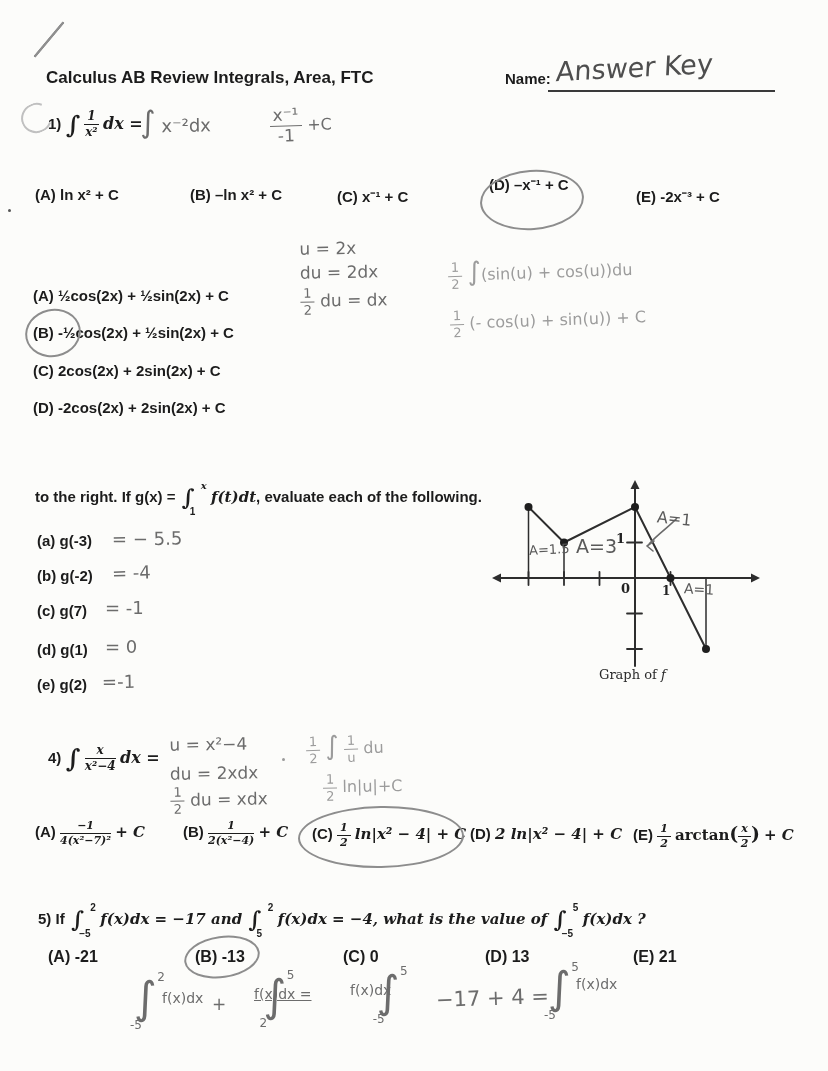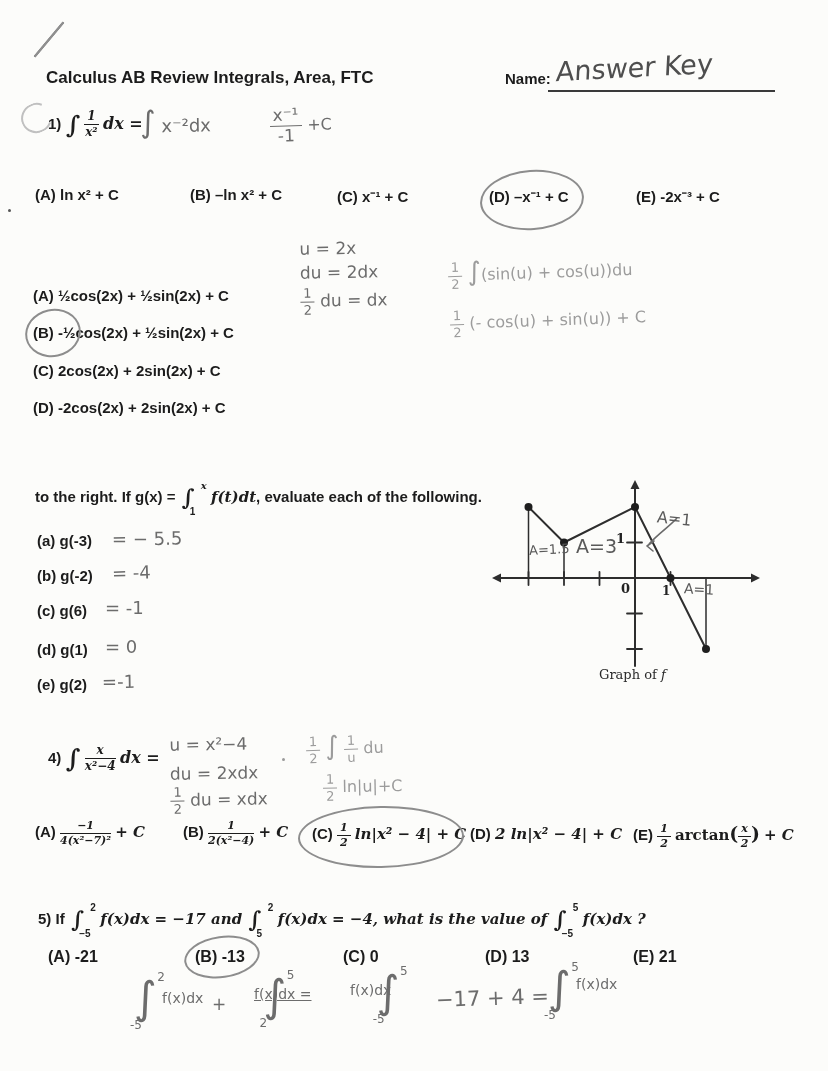--- a/index.html
+++ b/index.html
@@ -72,21 +72,21 @@
     <span>ln x² + C</span>
   </div>
   <div class="abs choice" style="left:190px;top:186px;">
     <span>(B)</span>
     <span>–ln x² + C</span>
   </div>
   <div class="abs choice" style="left:337px;top:186px;">
     <span>(C)</span>
     <span>x⁻¹ + C</span>
   </div>
-  <div class="abs choice" style="left:489px;top:186px;">
+  <div class="abs choice" style="left:489px;top:174px;">
     <span>(D)</span>
     <span>–x⁻¹ + C</span>
   </div>
   <div class="abs choice" style="left:636px;top:186px;">
     <span>(E)</span>
     <span>-2x⁻³ + C</span>
   </div>
   <div class="circle" style="left:480px;top:170px;width:100px;height:56px;transform:rotate(-4deg);"></div>
 
 
@@ -142,21 +142,21 @@
       <span class="isup math">x</span>
       <span class="isub">1</span>
     </span>
     <span class="math" style="font-size:15px;">f(t)dt</span><span class="b t15">, evaluate each of the following.</span>
   </div>
 
   <div class="abs b t15" style="left:37px;top:532px;">(a) g(-3)</div>
   <div class="abs hw" style="left:112px;top:528px;font-size:18px;transform:rotate(-1deg);">= − 5.5</div>
   <div class="abs b t15" style="left:37px;top:567px;">(b) g(-2)</div>
   <div class="abs hw" style="left:112px;top:562px;font-size:18px;transform:rotate(-2deg);">= -4</div>
-  <div class="abs b t15" style="left:37px;top:602px;">(c) g(6)</div>
+  <div class="abs b t15" style="left:37px;top:602px;">(c) g(7)</div>
   <div class="abs hw" style="left:105px;top:597px;font-size:18px;">= -1</div>
   <div class="abs b t15" style="left:37px;top:641px;">(d) g(1)</div>
   <div class="abs hw" style="left:105px;top:636px;font-size:18px;">= 0</div>
   <div class="abs b t15" style="left:37px;top:676px;">(e) g(2)</div>
   <div class="abs hw" style="left:102px;top:671px;font-size:18px;transform:rotate(-1deg);">=-1</div>
 
   <svg id="fgraph" style="position:absolute;left:488px;top:470px;" width="276" height="206" viewBox="0 0 276 206">
       <line x1="8" y1="108" x2="268" y2="108" stroke="#2d2d2d" stroke-width="2" stroke-linecap="round"></line>
       <line x1="147" y1="16" x2="147" y2="196" stroke="#2d2d2d" stroke-width="2" stroke-linecap="round"></line>
       <polygon points="4,108 13,103.5 13,112.5" fill="#2d2d2d"></polygon>

